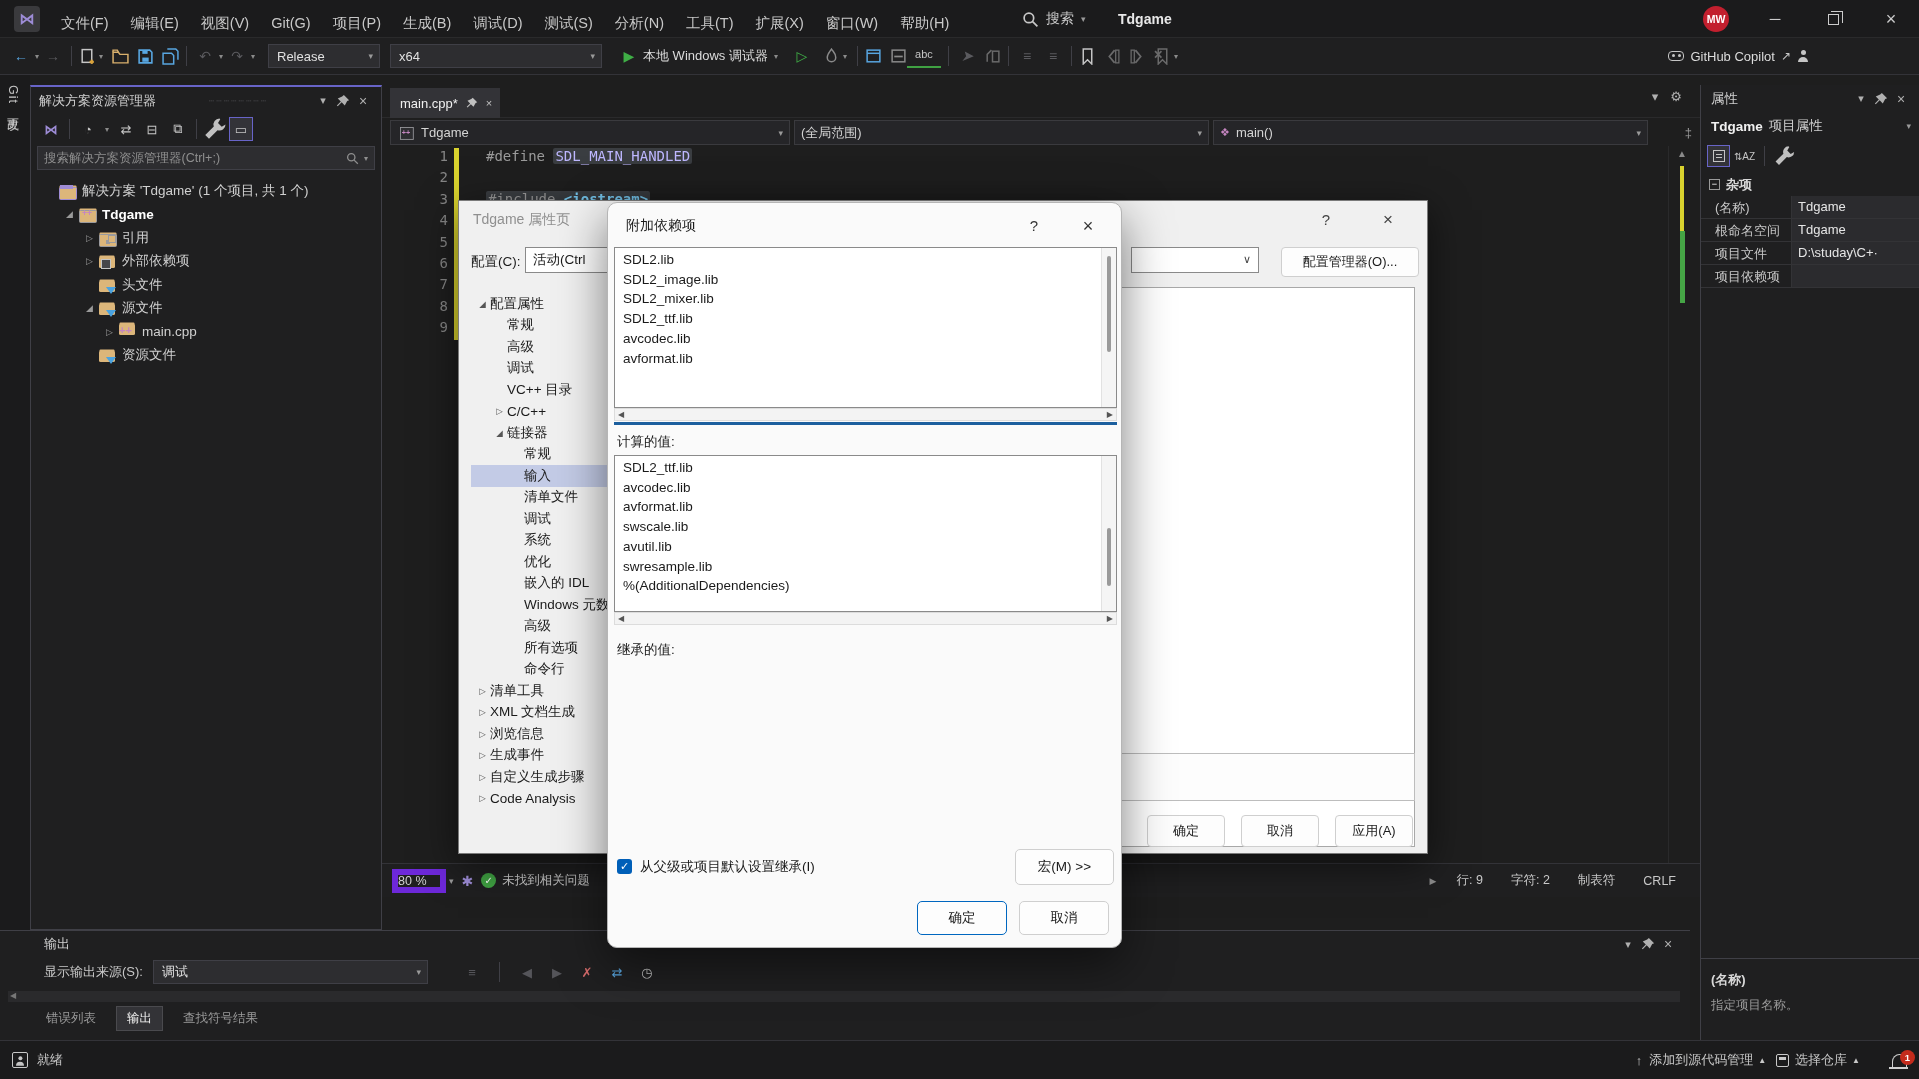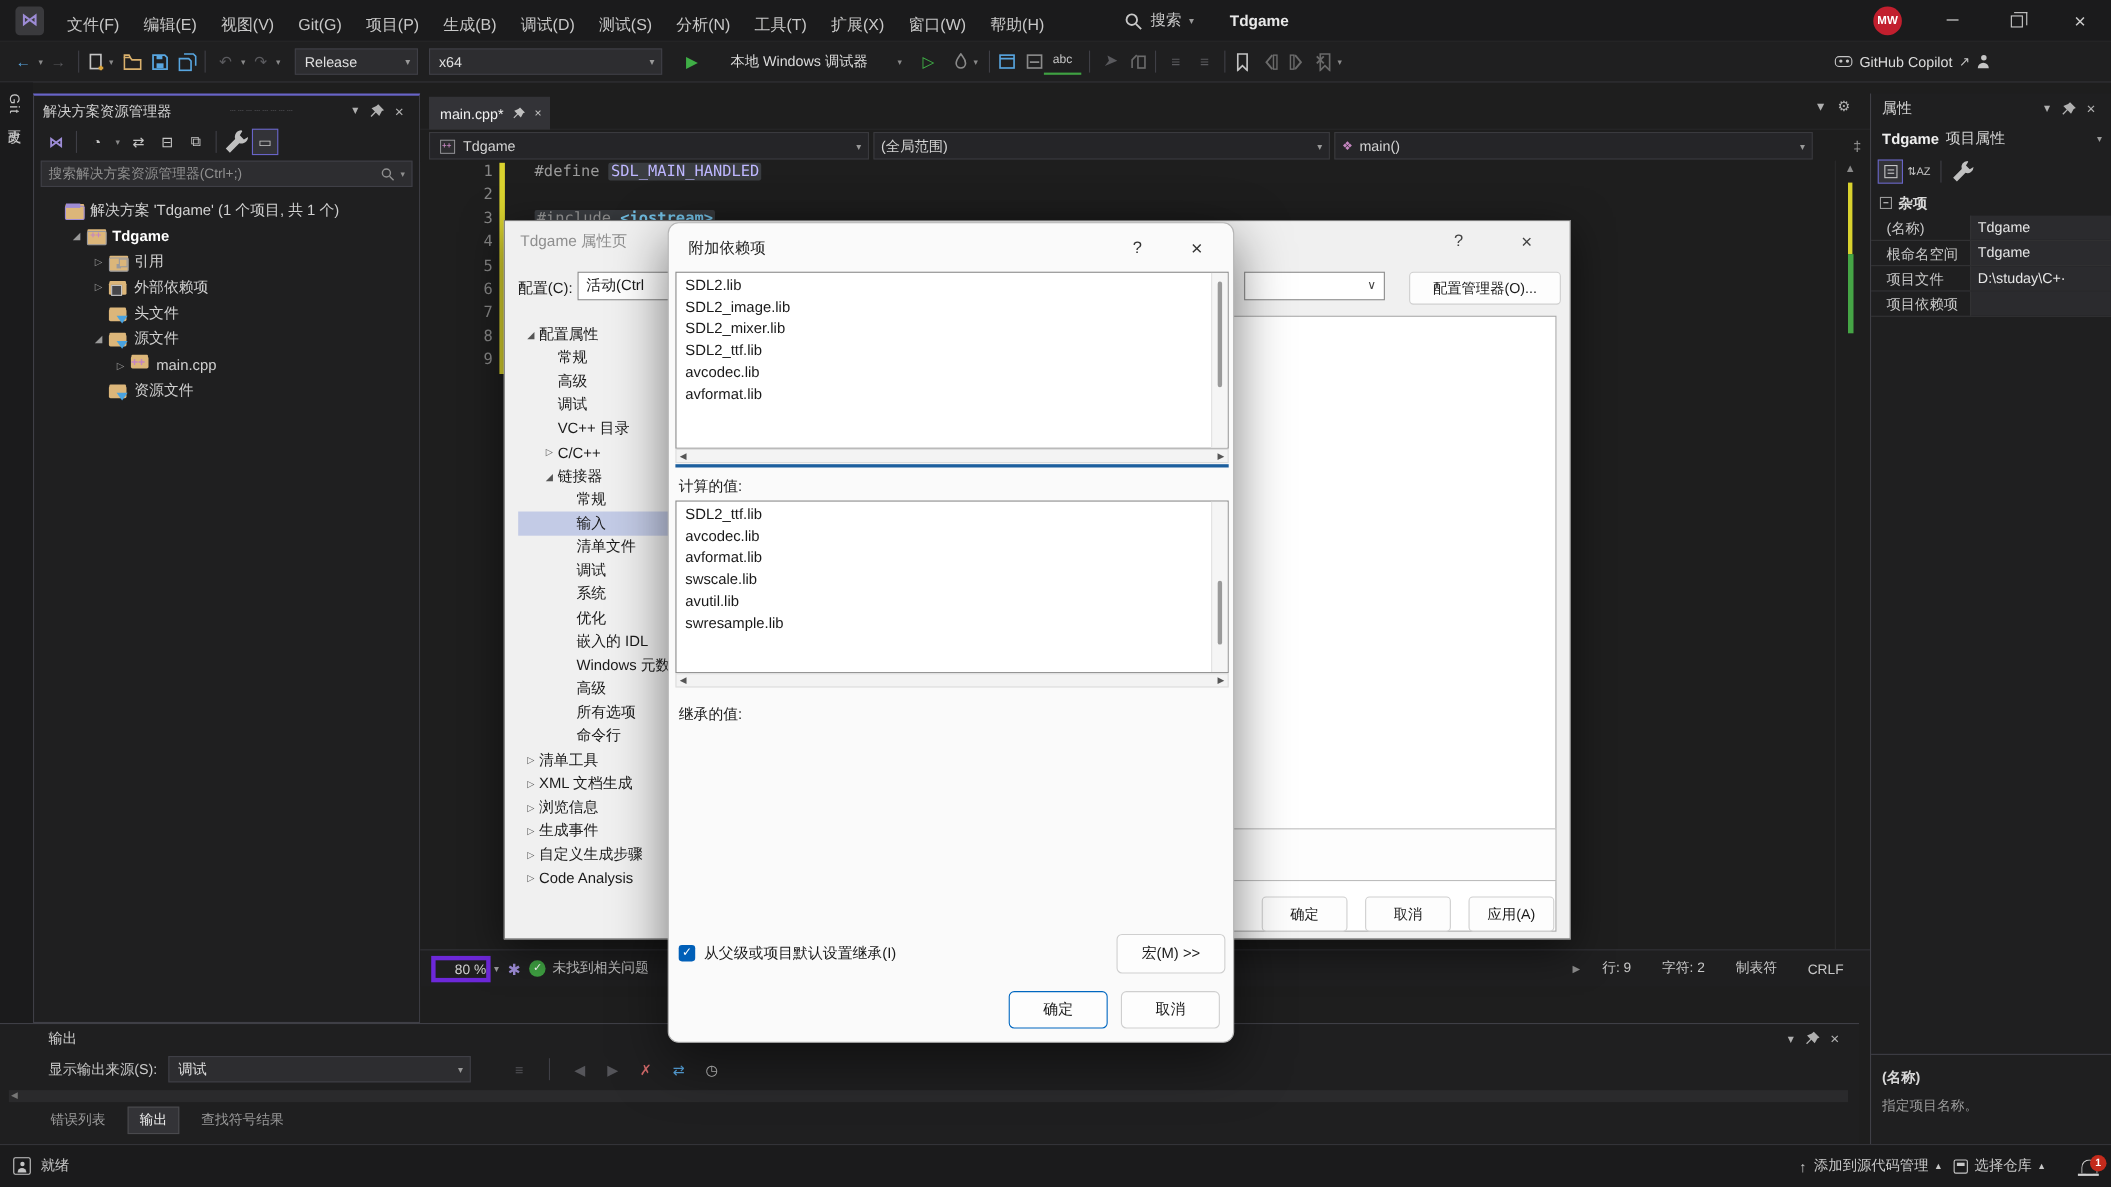--- a/index.html
+++ b/index.html
@@ -41,21 +41,21 @@
   .winbtn{top:0;width:44px;height:38px;text-align:center;line-height:38px;font-size:15px;color:#ccc;}
 
   
   #toolbar{left:0;top:38px;width:1919px;height:37px;background:#1f1f20;border-bottom:1px solid #333338;padding:0 10px;}
   .tbi{width:22px;height:24px;line-height:24px;text-align:center;font-size:14px;color:#c5c5c5;flex:none;}
   .tbi.dim{color:#5a5a5e;} .tbi.blue{color:#58a6e0;} .tbi.green{color:#3fae46;}
   .tb-caret{width:10px;font-size:8px;color:#8a8a8a;text-align:center;flex:none;}
   .tb-combo{height:24px;background:#2d2d30;border:1px solid #3f3f46;font-size:13px;color:#e0e0e0;
             padding:0 6px 0 8px;display:flex;align-items:center;justify-content:space-between;flex:none;}
   .svgic{width:17px;height:17px;flex:none;display:block;}
-  #run-btn{gap:24px;height:26px;padding:0 4px;flex:none;}
+  #run-btn{gap:3px;height:26px;padding:0 4px;flex:none;}
   #run-btn .lbl{font-size:13px;color:#dcdcdc;}
   #copilot{right:110px;top:0;height:36px;gap:6px;font-size:13px;color:#dcdcdc;}
   .goggles{width:16px;height:10px;border-radius:4px;border:1.5px solid #c5c5c5;position:relative;}
   .goggles::before,.goggles::after{content:"";position:absolute;top:2px;width:3px;height:3px;background:#c5c5c5;border-radius:50%;}
   .goggles::before{left:2.5px;} .goggles::after{right:2.5px;}
   .person{width:12px;height:12px;position:relative;}
   .person::before{content:"";position:absolute;left:3.5px;top:0;width:5px;height:5px;border-radius:50%;background:#c5c5c5;}
   .person::after{content:"";position:absolute;left:1px;bottom:0;width:10px;height:5px;border-radius:5px 5px 0 0;background:#c5c5c5;}
 
   
@@ -103,21 +103,21 @@
   #chg-bar{left:72px;top:63px;width:5px;height:192px;background:#d9d22e;}
   .code-line{position:absolute;left:104px;font:14px/21.4px "DejaVu Sans Mono",monospace;white-space:pre;}
   .hlbox{background:#3a3d41;border-radius:2px;padding:0 2px;}
   .tok-pp{color:#9b9b9b;} .tok-macro{color:#beb7ff;} .tok-str{color:#7dd3fc;}
   #fold3{left:84px;top:190px;font-size:10px;color:#9a9a9a;}
   #ed-scroll{right:0;top:61px;width:32px;bottom:67px;background:#1e1e1e;border-left:1px solid #2a2a2b;}
   #ed-scroll .g-up{position:absolute;left:8px;top:2px;font-size:10px;color:#8a8a8a;}
   #mark-y{position:absolute;left:11px;top:20px;width:4px;height:65px;background:#d9d22e;}
   #mark-g{position:absolute;left:11px;top:85px;width:5px;height:72px;background:#45a545;}
   #ed-status{left:0;bottom:33px;width:100%;height:34px;background:#1f1f20;border-top:1px solid #333338;padding:0 10px;}
-  #zoom-box{width:54px;height:24px;border:4px solid #6d28d9;font-size:12.5px;color:#d0d0d0;display:flex;align-items:center;justify-content:flex-end;flex:none;}
+  #zoom-box{width:54px;height:24px;border:6px solid #6d28d9;font-size:12.5px;color:#d0d0d0;display:flex;align-items:center;justify-content:flex-start;flex:none;}
   .health{width:15px;height:15px;border-radius:50%;background:#3fa142;color:#fff;font-size:10px;text-align:center;line-height:15px;flex:none;}
   .germ{color:#9d8cd6;font-size:14px;flex:none;}
   #ed-status .msg{font-size:12.5px;color:#c8c8c8;margin-left:6px;white-space:nowrap;overflow:hidden;}
   .stat-cell{font-size:12.5px;color:#c8c8c8;padding:0 14px;flex:none;}
 
   
   #output-panel{left:0;top:930px;width:1690px;height:110px;background:#1f1f20;border-top:1px solid #3f3f46;}
   #op-head{left:0;top:0;width:100%;height:26px;padding:0 12px 0 44px;}
   #op-head .ttl{font-size:13px;color:#d0d0d0;}
   #op-ctl{left:0;top:26px;width:100%;height:30px;padding:0 44px;gap:10px;}
@@ -740,20 +740,21 @@
 
     <div class="ad-label abs" style="top:230px">计算的值:</div>
     <div class="dep-box abs" style="top:252px;height:157px">
       <div class="dep-list">
         <div>SDL2_ttf.lib</div>
           <div>avcodec.lib</div>
           <div>avformat.lib</div>
           <div>swscale.lib</div>
           <div>avutil.lib</div>
           <div>swresample.lib</div>
+          <div>%(AdditionalDependencies)</div>
       </div>
       <div class="vtrack">
           <div class="vthumb" style="top:72px;height:58px"></div>
         </div>
     </div>
     <div class="hscroll abs" style="top:409px">
         <i class="g g-left"></i>
         <i class="g g-right"></i>
       </div>
 

